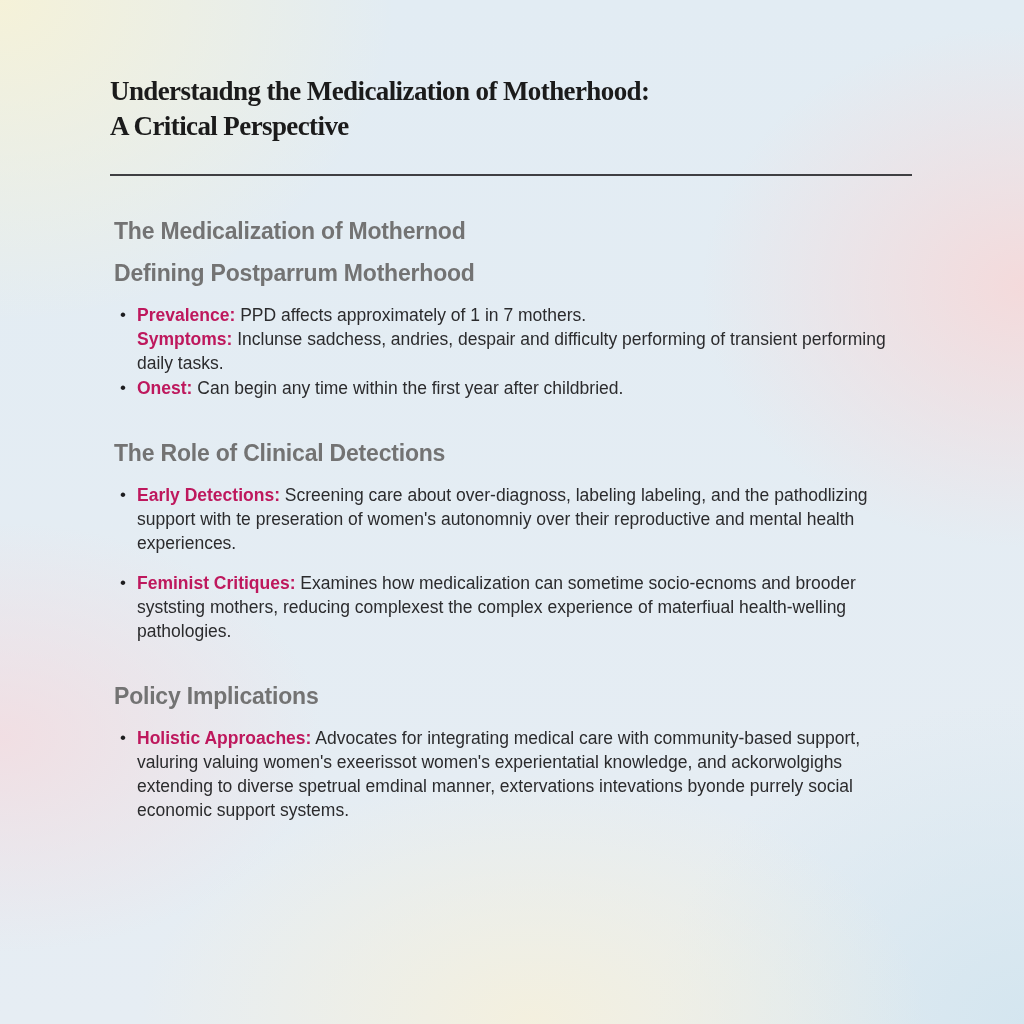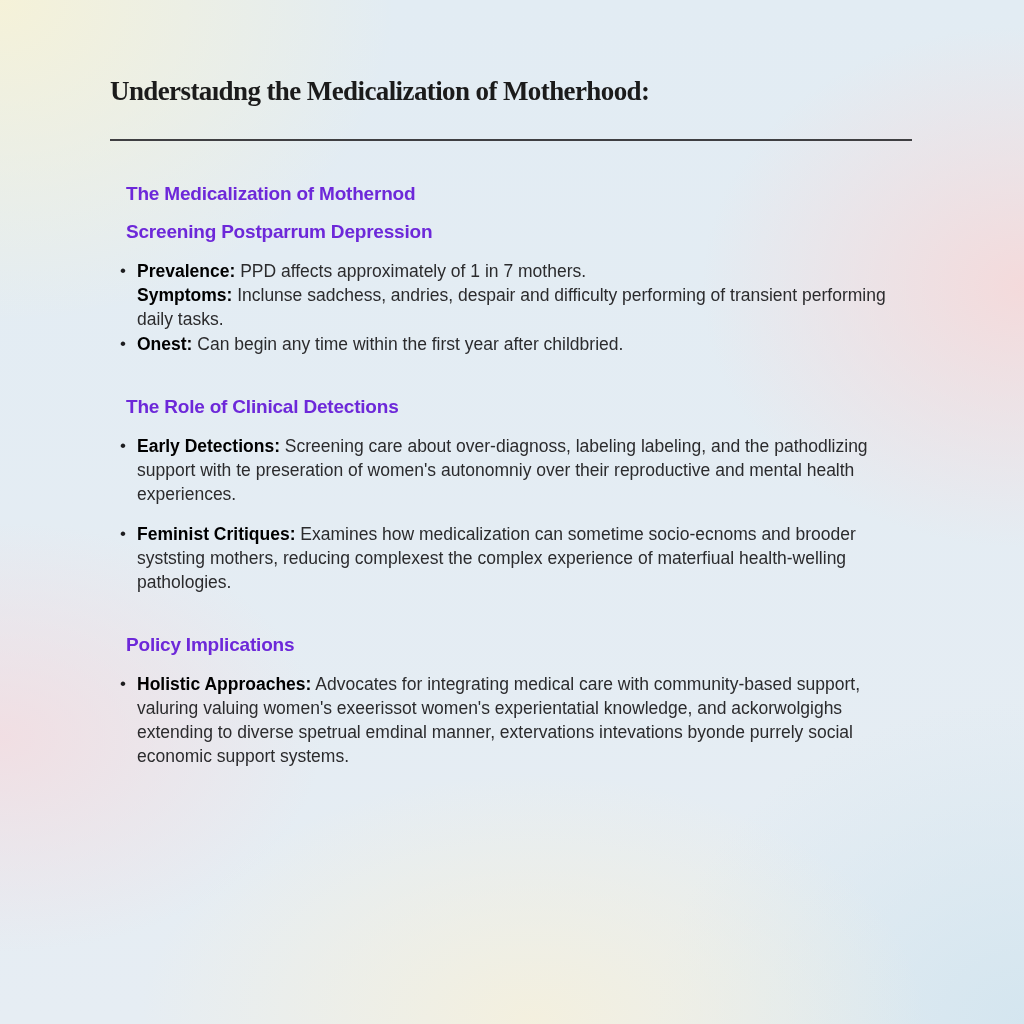--- a/index.html
+++ b/index.html
@@ -33,24 +33,24 @@
     margin: 0;
   }
   .title span { display: block; white-space: nowrap; }
   .rule {
     margin-top: 30px;
     width: 802px;
     border-top: 2px solid #3f3f42;
     height: 0;
   }
   h2 {
-    font-size: 19px;
+    font-size: 23px;
     font-weight: 700;
-    color: #6d28d9;
-    margin: 16px;
+    color: #737373;
+    margin: 4px;
     letter-spacing: -0.2px;
   }
   .h-first   { margin-top: 42px; }
   .h-tight   { margin-top: 15px; }
   .h-section { margin-top: 40px; }
   ul.bullets {
     list-style: none;
     margin: 16px 0 0 0;
     padding: 0 0 0 10px;
     font-size: 17.5px;
@@ -62,36 +62,37 @@
     align-items: flex-start;
   }
   ul.bullets li + li { margin-top: 1px; }
   .dot {
     width: 17px;
     flex: 0 0 17px;
     color: #1d1d1f;
     font-size: 17px;
   }
   .btext { flex: 1; }
-  .lead { font-weight: 700; color: #000000; }
+  .lead { font-weight: 700; color: #be185d; }
 </style>
 </head>
 <body>
 
 <div class="content">
 
   <h1 class="title">
     <span>Understaıdng the Medicalization of Motherhood:</span>
+    <span>A Critical Perspective</span>
   </h1>
 
   <div class="rule"></div>
 
   <h2 class="h-first">The Medicalization of Mothernod</h2>
 
-  <h2 class="h-tight">Screening Postparrum Depression</h2>
+  <h2 class="h-tight">Defining Postparrum Motherhood</h2>
   <ul class="bullets">
     <li>
       <span class="dot">•</span>
       <span class="btext">
         <span><strong class="lead">Prevalence:</strong><span> PPD affects approximately of 1 in 7 mothers.</span></span><br>
         <span><strong class="lead">Symptoms:</strong><span> Inclunse sadchess, andries, despair and difficulty performing of transient performing daily tasks.</span></span>
       </span>
     </li>
     <li>
       <span class="dot">•</span>

